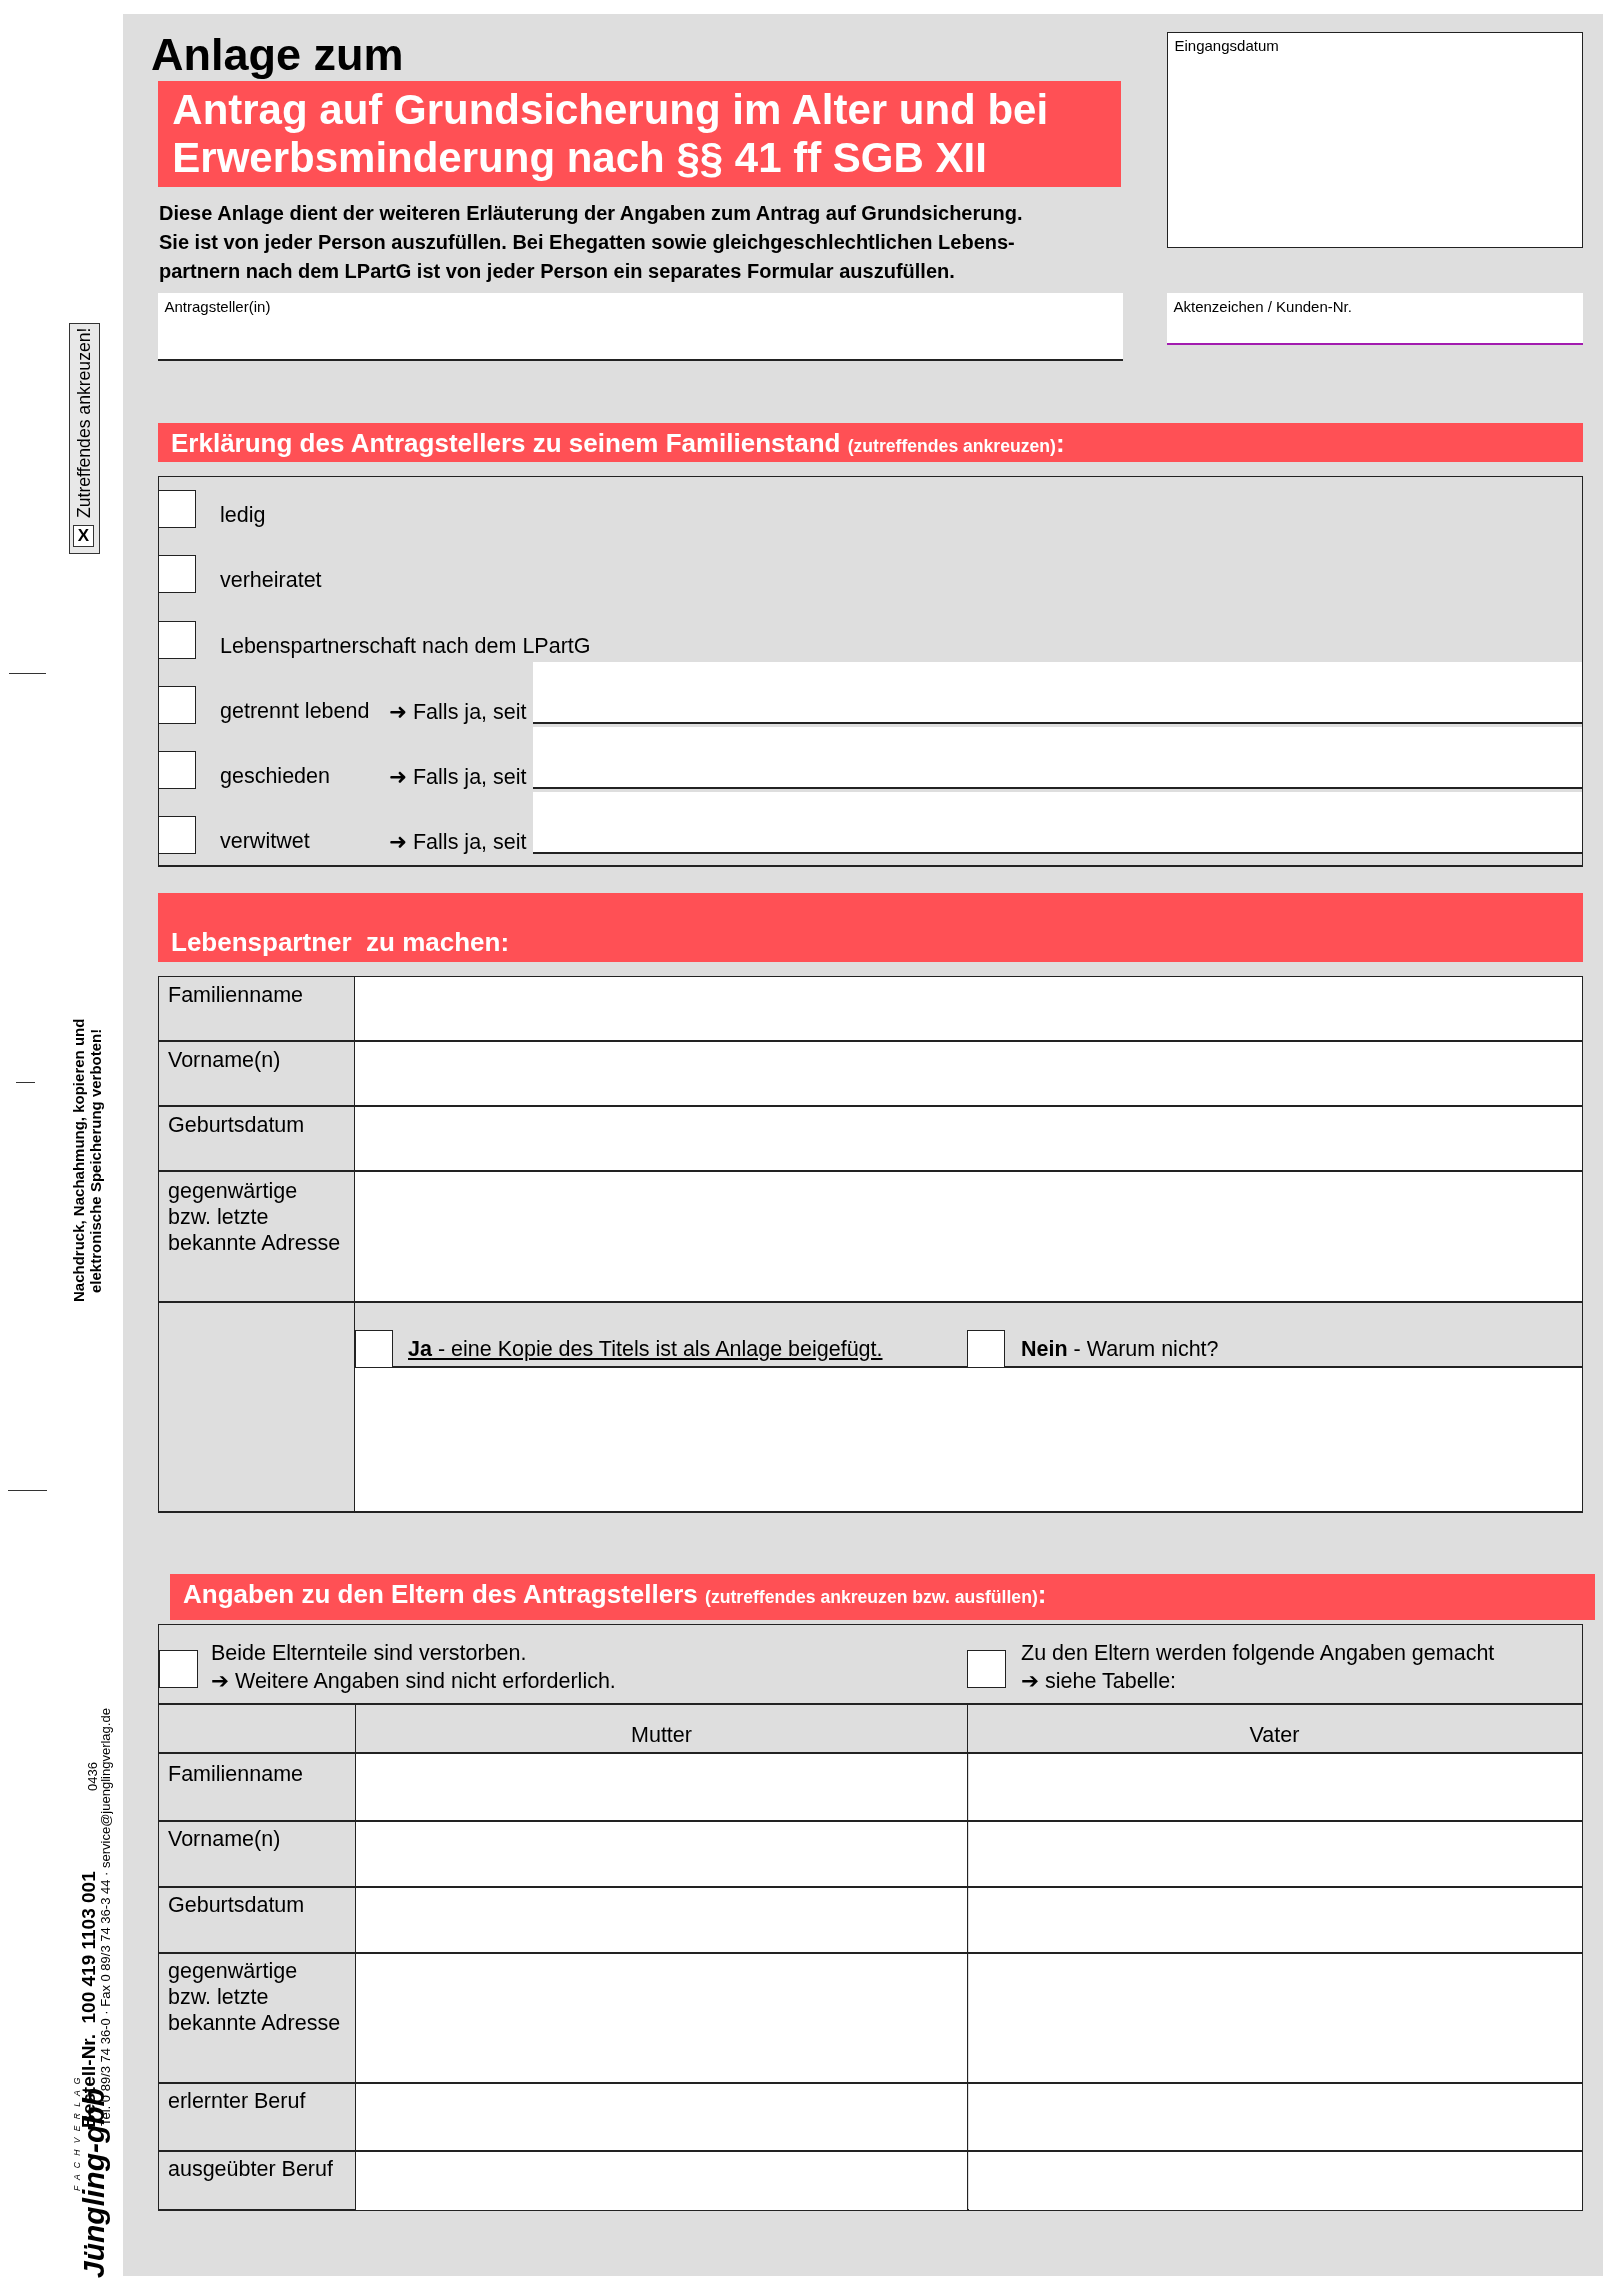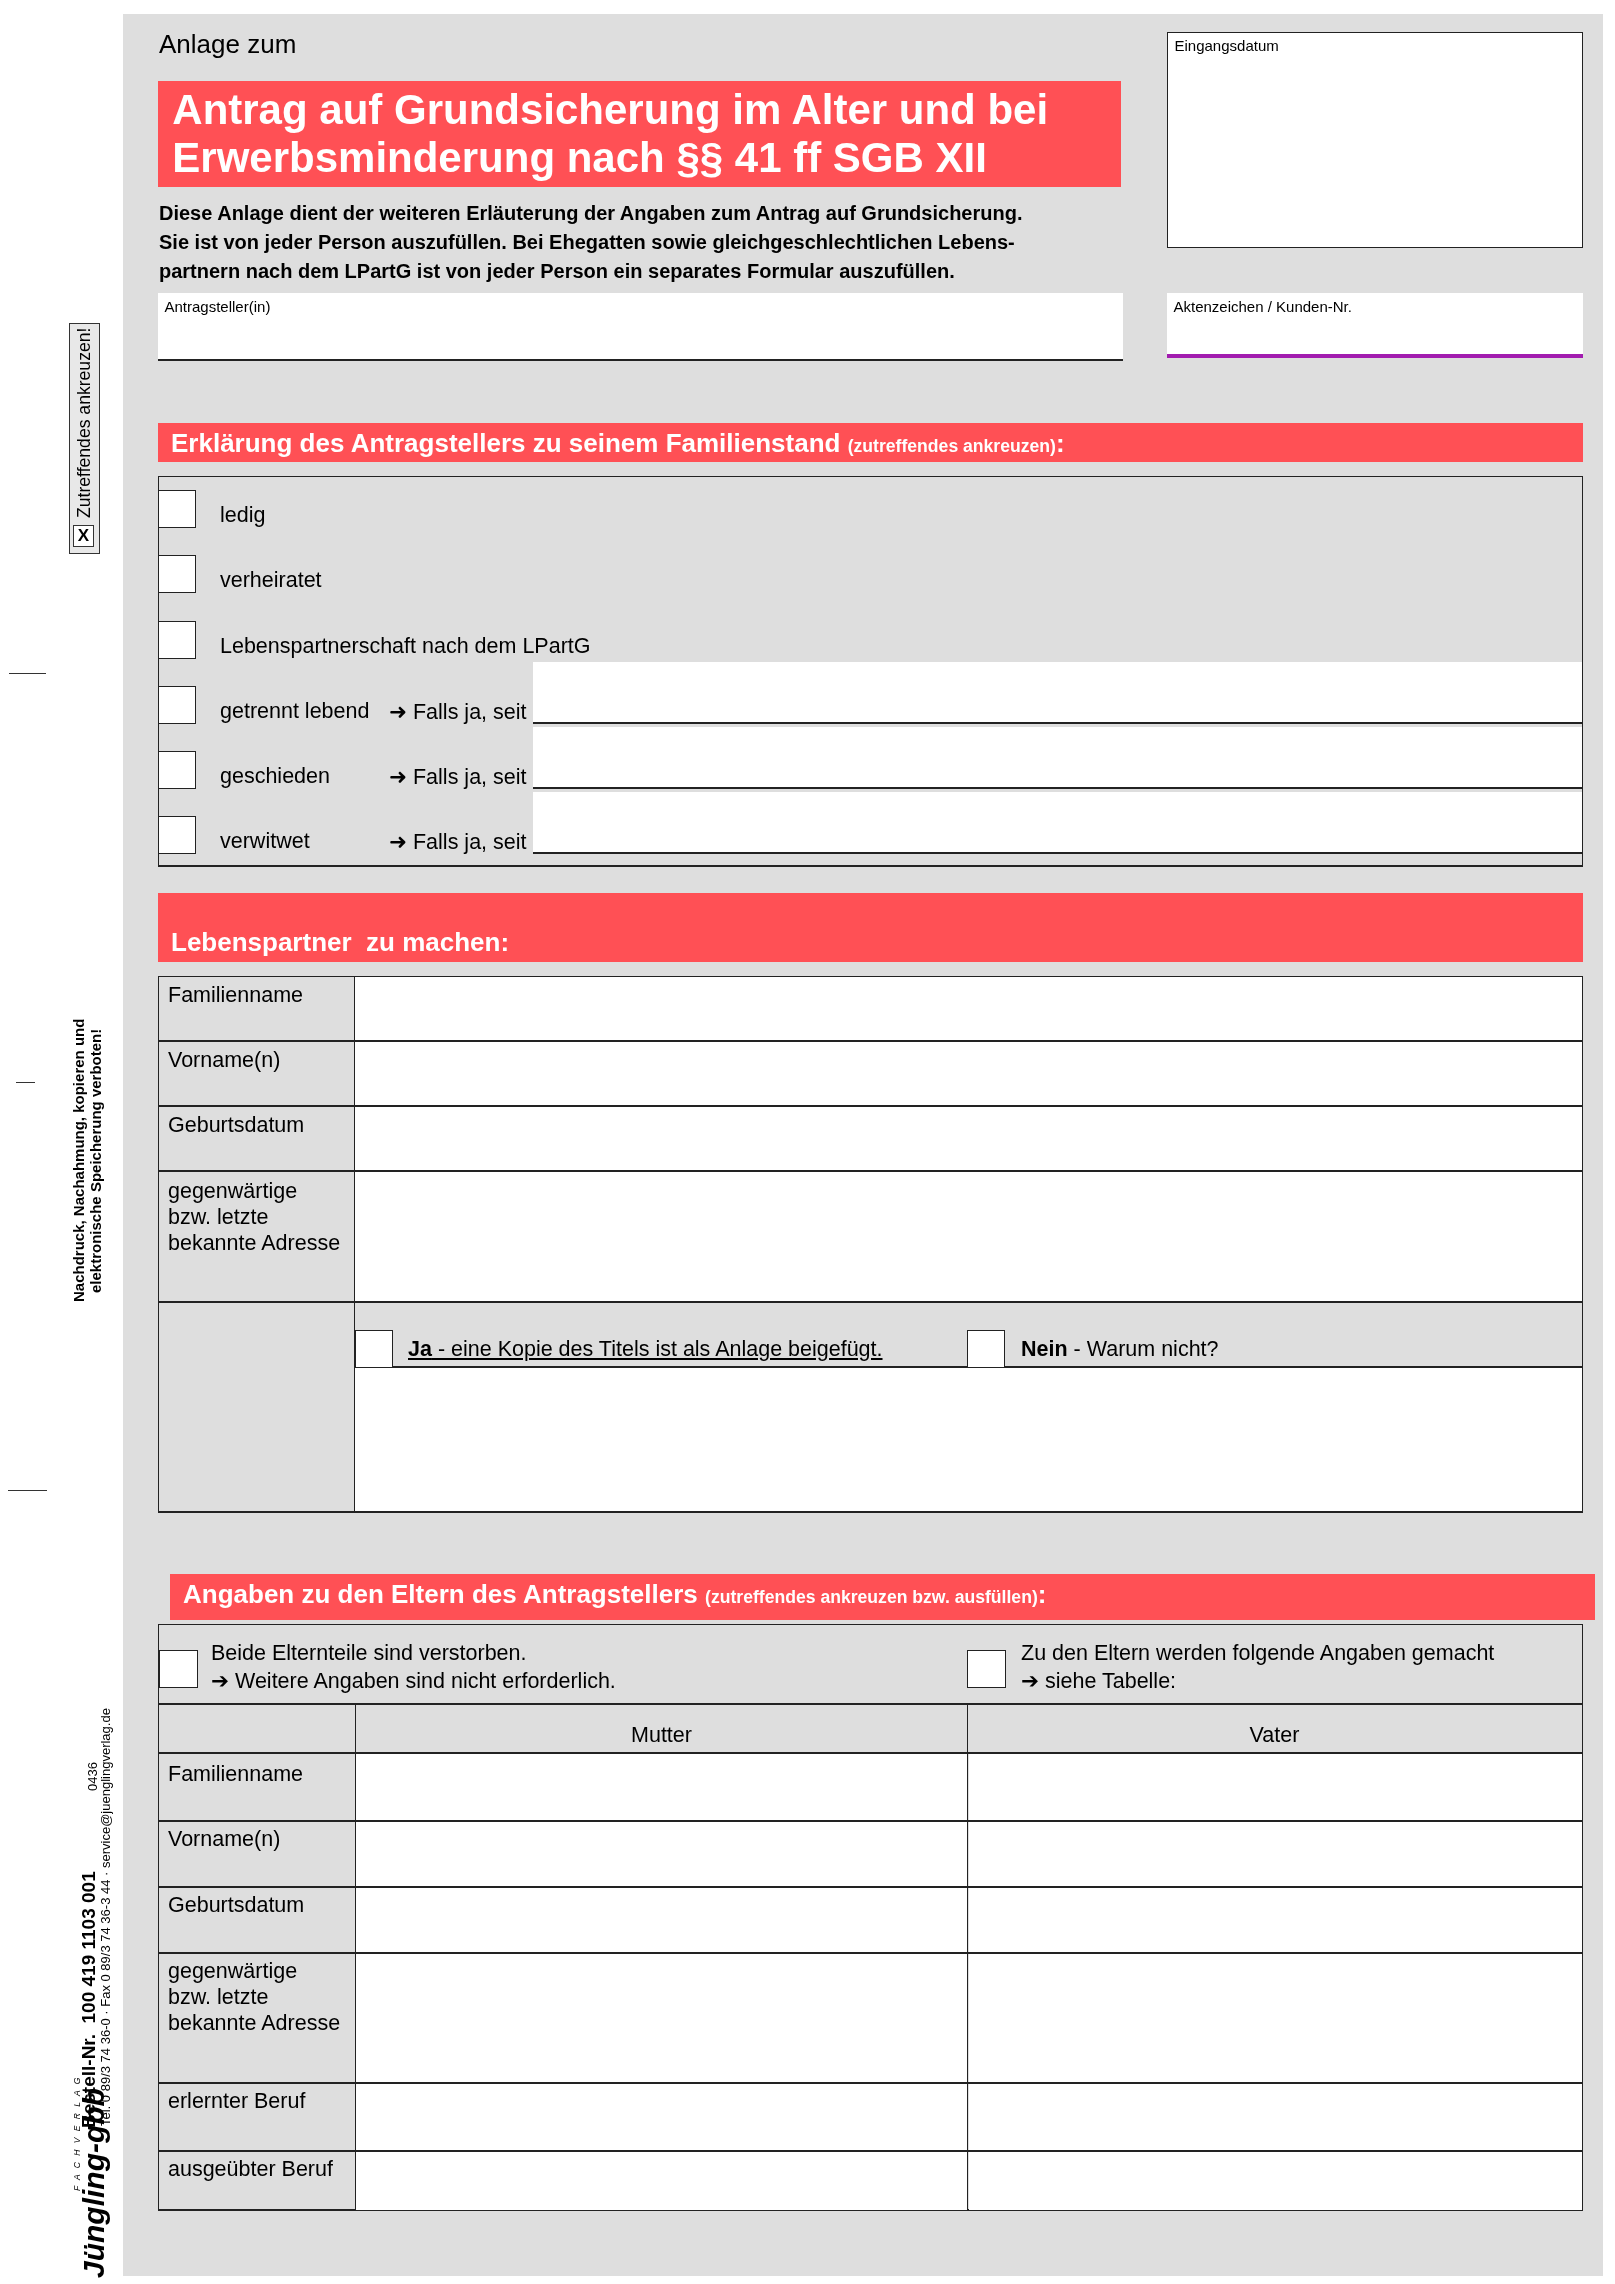--- a/index.html
+++ b/index.html
@@ -13,21 +13,21 @@
   .lbl { position:absolute; white-space:nowrap;margin-left:15px; }
   .small { font-size:15px; }
   .norm { font-size:21.5px; }
   .vert { transform-origin:left top; transform:rotate(-90deg); white-space:nowrap; position:absolute; }
 </style>
 </head>
 <body>
 
 <div id="panel" class="abs"></div>
 
-<div class="abs" style="left:159px; top:29px; font-size:26px; font-weight:normal;">Anlage zum</div>
+<div class="abs" style="left:151px; top:29px; font-size:45px; font-weight:bold;">Anlage zum</div>
 
 <div class="abs red" style="left:158px; top:81px; width:963px; height:106px;">
   <div class="abs" style="left:14.3px; top:5.2px; font-size:42px; white-space:nowrap;">Antrag auf Grundsicherung im Alter und bei</div>
   <div class="abs" style="left:14.3px; top:53px; font-size:42px; white-space:nowrap;">Erwerbsminderung nach §§ 41 ff SGB XII</div>
 </div>
 
 <div class="abs" style="left:159px; top:199px; font-size:20px; font-weight:bold; line-height:29px; white-space:nowrap;">
   <div>Diese Anlage dient der weiteren Erläuterung der Angaben zum Antrag auf Grundsicherung.</div>
   <div>Sie ist von jeder Person auszufüllen. Bei Ehegatten sowie gleichgeschlechtlichen Lebens-</div>
   <div>partnern nach dem LPartG ist von jeder Person ein separates Formular auszufüllen.</div>
@@ -36,21 +36,21 @@
 <div class="abs white" style="left:1167px; top:32px; width:416px; height:216px; border:1.3px solid #222; box-sizing:border-box;">
   <div class="abs small" style="left:6.5px; top:3.9px;">Eingangsdatum</div>
   <div class="abs norm" style="left:6.5px; top:39px;"></div>
 </div>
 
 <div class="abs white" style="left:158px; top:293px; width:965px; height:68px; border-bottom:2px solid #222; box-sizing:border-box;">
   <div class="abs small" style="left:6.5px; top:5.2px;">Antragsteller(in)</div>
   <div class="abs norm" style="left:6.5px; top:33px;"></div>
 </div>
 
-<div class="abs white" style="left:1167px; top:293px; width:416px; height:65px; border-bottom:4px solid #a21caf; box-sizing:border-box;">
+<div class="abs white" style="left:1167px; top:293px; width:416px; height:52px; border-bottom:2px solid #a21caf; box-sizing:border-box;">
   <div class="abs small" style="left:6.5px; top:5.2px;">Aktenzeichen / Kunden-Nr.</div>
   <div class="abs norm" style="left:6.5px; top:33px;"></div>
 </div>
 
 <div class="abs red" style="left:158px; top:423px; width:1425px; height:39px;">
   <span class="abs" style="left:13px; top:5.2px; font-size:26px; white-space:nowrap;">
     <span>Erklärung des Antragstellers zu seinem Familienstand</span>
     <span style="font-size:17.6px;">(zutreffendes ankreuzen)</span><span>:</span>
   </span>
 </div>

